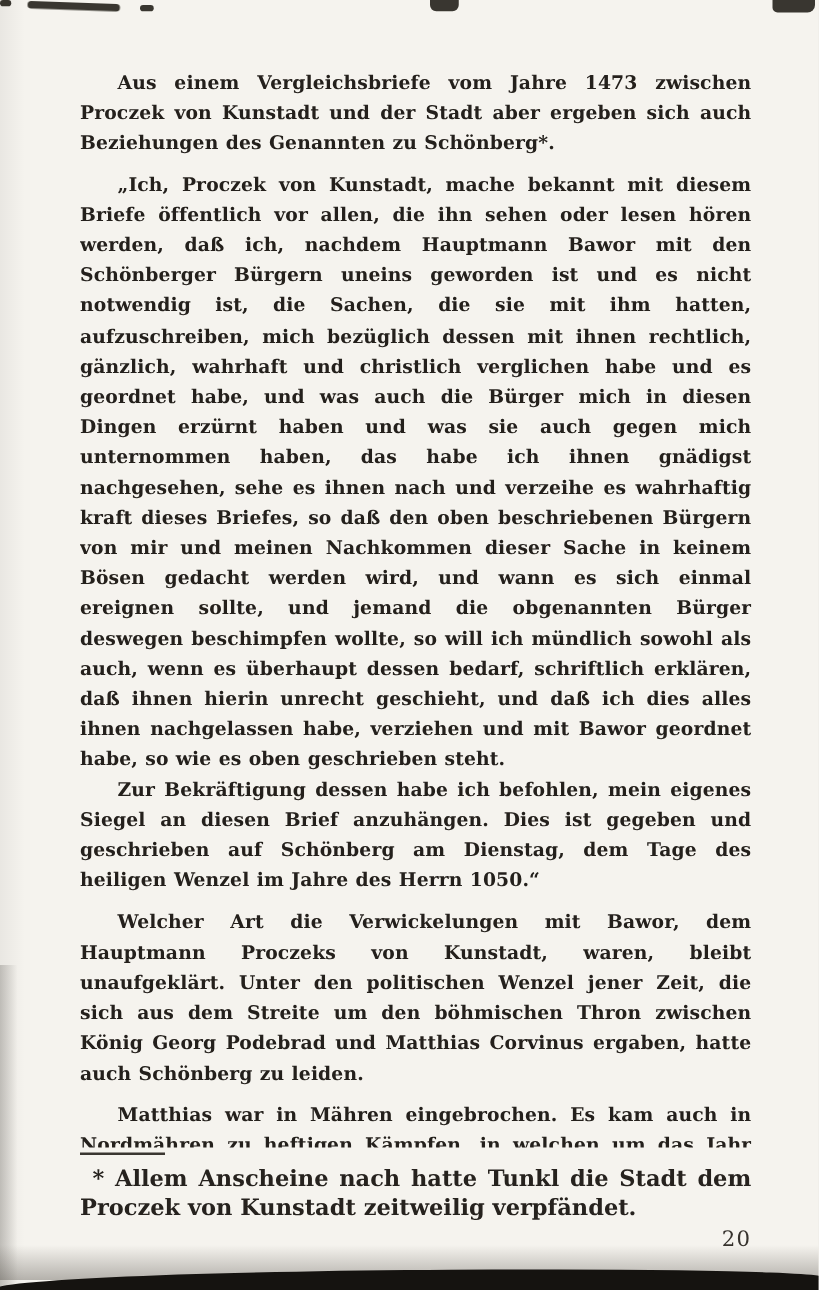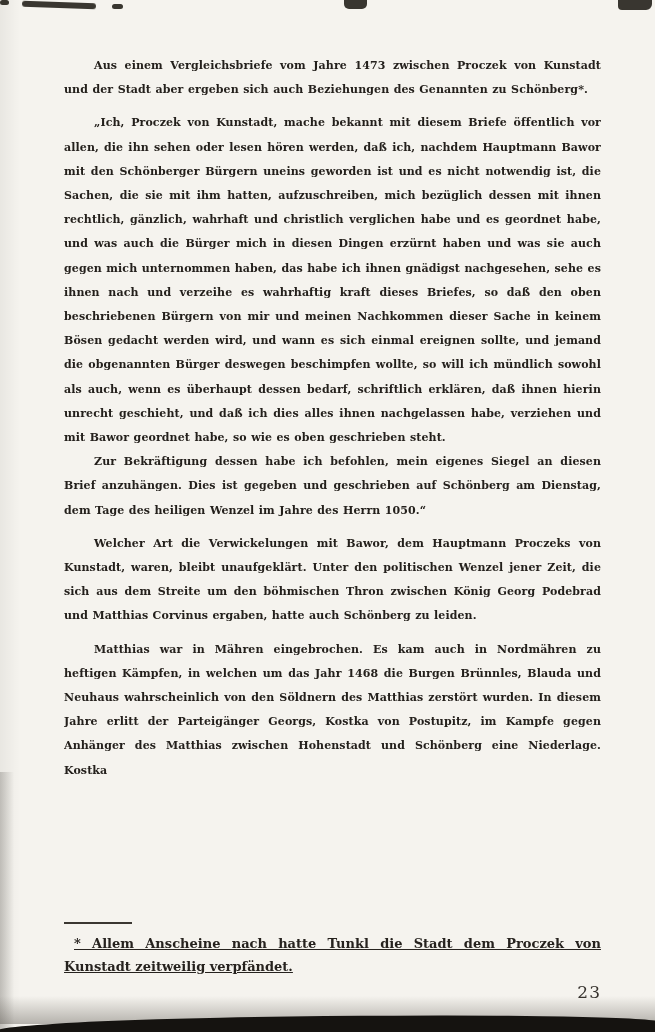--- a/index.html
+++ b/index.html
@@ -14,32 +14,32 @@
     color: #24201c;
   }
   .content {
     position: absolute; left: 64px; width: 537px; top: 54px; height: 864px;
     overflow: hidden;
   }
   .content p {
     margin: 0;
     text-align: justify;
     text-indent: 30px;
-    font-size: 11px;
+    font-size: 15px;
     line-height: 24.2px;
     font-weight: bold;
     letter-spacing: 0.1px;
     word-spacing: 0.5px;
   }
   .content p.gap { margin-top: 9px; }
   .footnote-area { position: absolute; left: 64px; width: 537px; top: 922px; }
   .footnote-rule { width: 68px; height: 2px; background: #3a3631; margin-bottom: 8px; }
   .footnote-text {
-    margin: 0; font-size: 13px; line-height: 23px; font-weight: bold;
-    text-align: justify; text-indent: 10px; color: #26221e; text-decoration: underline;
+    margin: 0; font-size: 18px; line-height: 23px; font-weight: bold;
+    text-align: justify; text-indent: 10px; color: #26221e;
   }
   .page-number {
     position: absolute; top: 982px; right: 54px;
     font-size: 17px; font-weight: normal; letter-spacing: 1px; color: #36322d;
   }
   
   .artifact { position: absolute; background: #19160f; border-radius: 3px; opacity: 0.85; filter: blur(0.4px); }
   .a1 { left: 22px;  top: 2px; width: 74px; height: 6px; transform: rotate(2deg); }
   .a2 { left: 112px; top: 4px; width: 11px; height: 5px; }
   .a3 { left: 344px; top: 0;   width: 23px; height: 9px;  border-radius: 0 0 5px 5px; }
@@ -78,19 +78,19 @@
     <p>Zur Bekräftigung dessen habe ich befohlen, mein eigenes Siegel an diesen Brief anzuhängen. Dies ist gegeben und geschrieben auf Schönberg am Dienstag, dem Tage des heiligen Wenzel im Jahre des Herrn 1050.“</p>
     <p class="gap">Welcher Art die Verwickelungen mit Bawor, dem Hauptmann Proczeks von Kunstadt, waren, bleibt unaufgeklärt. Unter den politischen Wenzel jener Zeit, die sich aus dem Streite um den böhmischen Thron zwischen König Georg Podebrad und Matthias Corvinus ergaben, hatte auch Schönberg zu leiden.</p>
     <p class="gap">Matthias war in Mähren eingebrochen. Es kam auch in Nordmähren zu heftigen Kämpfen, in welchen um das Jahr 1468 die Burgen Brünnles, Blauda und Neuhaus wahrscheinlich von den Söldnern des Matthias zerstört wurden. In diesem Jahre erlitt der Parteigänger Georgs, Kostka von Postupitz, im Kampfe gegen Anhänger des Matthias zwischen Hohenstadt und Schönberg eine Niederlage. Kostka</p>
   </div>
 
   <div class="footnote-area">
     <div class="footnote-rule"></div>
     <p class="footnote-text">* Allem Anscheine nach hatte Tunkl die Stadt dem Proczek von Kunstadt zeitweilig verpfändet.</p>
   </div>
 
-  <div class="page-number">23</div>
+  <div class="page-number">20</div>
 
   <div class="left-shadow"></div>
   <div class="bottom-shadow"></div>
   <div class="bottom-edge"></div>
 
 </div>
 
 </body></html>

